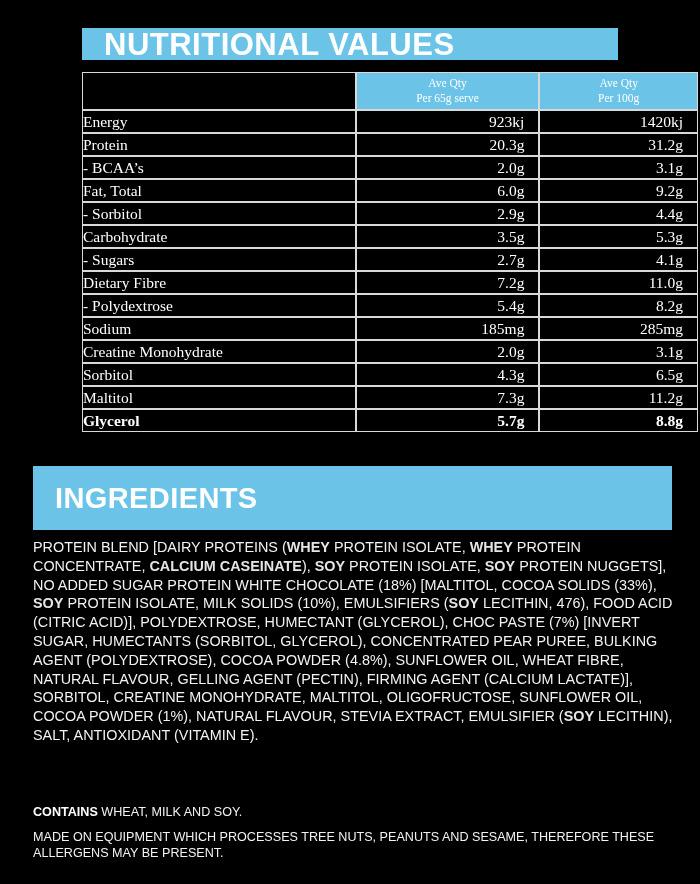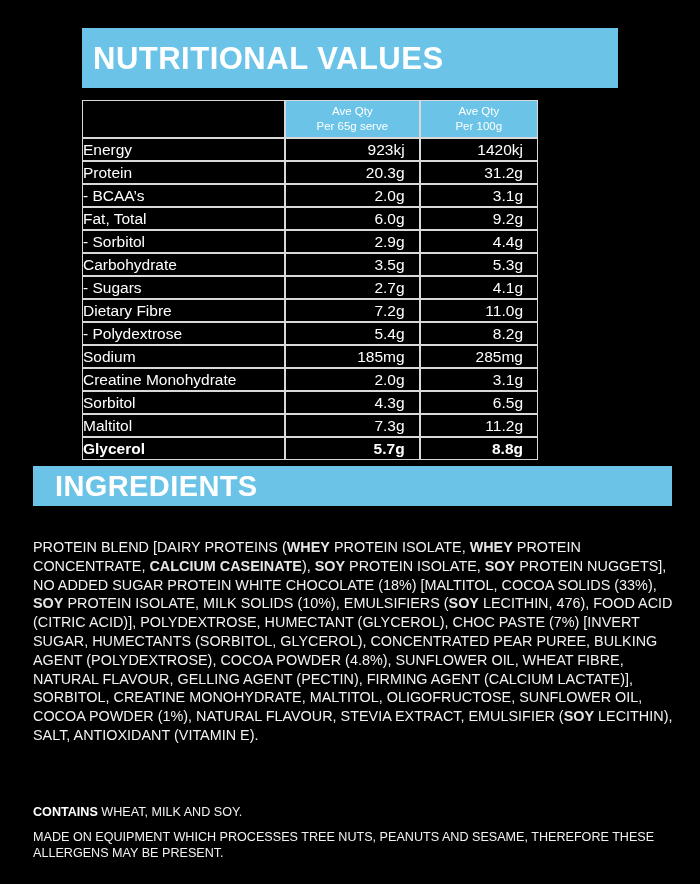--- a/index.html
+++ b/index.html
@@ -19,39 +19,40 @@
 
   
   .nv-section {
     position: absolute;
     left: 82px;
     top: 28px;
     width: 536px;
   }
   .nv-title-bar {
     background: #6bc4e8;
-    height: 60px;
+    height: 32px;
     display: flex;
     align-items: center;
-    padding-left: 11px;
+    padding-left: 22px;
     box-sizing: border-box;
   }
   .nv-title-bar .nv-title {
     color: #ffffff;
     font-size: 31px;
     font-weight: bold;
     letter-spacing: 0.5px;
     line-height: 1;
   }
 
   .nv-table {
     margin-top: 12px;
-    width: 456px;
+    width: 616px;
     border-collapse: separate;
     border-spacing: 0;
+    font-family: Liberation Serif, serif;
   }
   .nv-table td, .nv-table th {
     border: 1px solid #d9d9d9;
     padding: 0;
     font-weight: normal;
   }
   .col-label  { width: 238px; }
   .col-serve  { width: 160px; }
   .col-100g   { width: 138px; }
 
@@ -86,21 +87,21 @@
     padding-right: 14px;
   }
   tr.row-bold td { font-weight: bold; }
 
   
   .ing-title-bar {
     position: absolute;
     left: 33px;
     top: 466px;
     width: 639px;
-    height: 40px;
+    height: 64px;
     background: #6bc4e8;
     display: flex;
     align-items: center;
     padding-left: 22px;
     box-sizing: border-box;
   }
   .ing-title-bar .ing-title {
     color: #ffffff;
     font-size: 29px;
     font-weight: bold;

